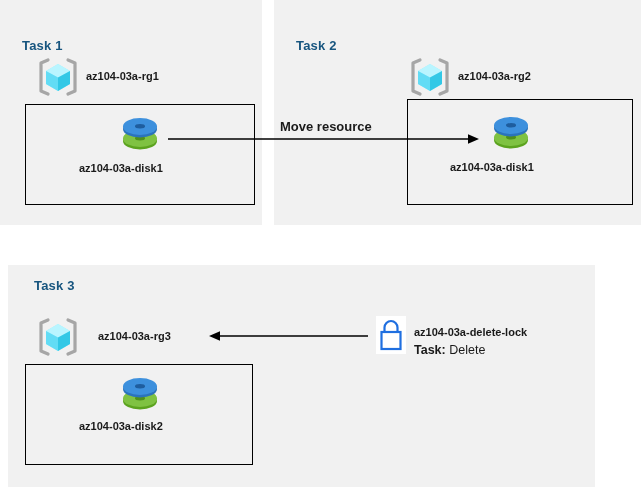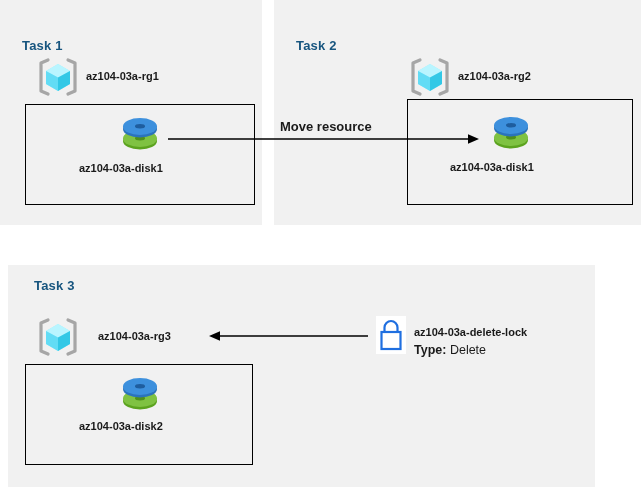--- a/index.html
+++ b/index.html
@@ -176,14 +176,14 @@
   <svg width="30" height="38" viewBox="0 0 30 38">
     <rect x="0" y="0" width="30" height="38" fill="#ffffff"></rect>
     <path d="M8.5 16 L8.5 11.5 A6.5 6.5 0 0 1 21.5 11.5 L21.5 16" fill="none" stroke="#1f6fe0" stroke-width="2.2"></path>
     <rect x="5.5" y="16" width="19" height="17" fill="none" stroke="#1f6fe0" stroke-width="2.2"></rect>
   </svg>
 </span>
 
 <div class="node-label" style="left:414px; top:326px;">az104-03a-delete-lock</div>
 
 <div class="node-sub" style="left:414px; top:343px;">
-  <b>Type:</b><span>&nbsp;</span><span>Delete</span>
+  <b>Task:</b><span>&nbsp;</span><span>Delete</span>
 </div>
 
 </body></html>

